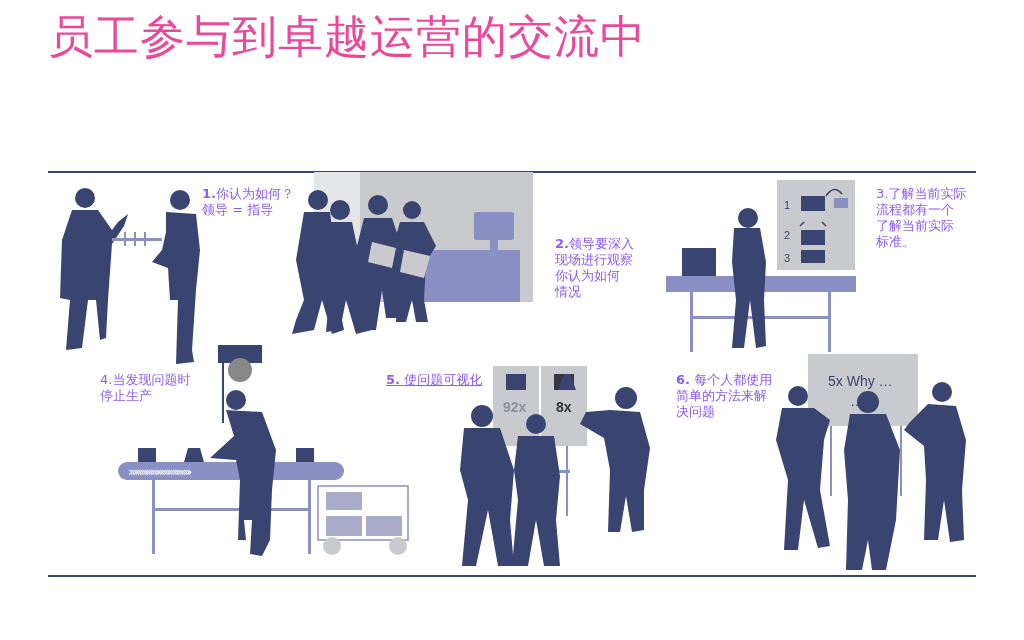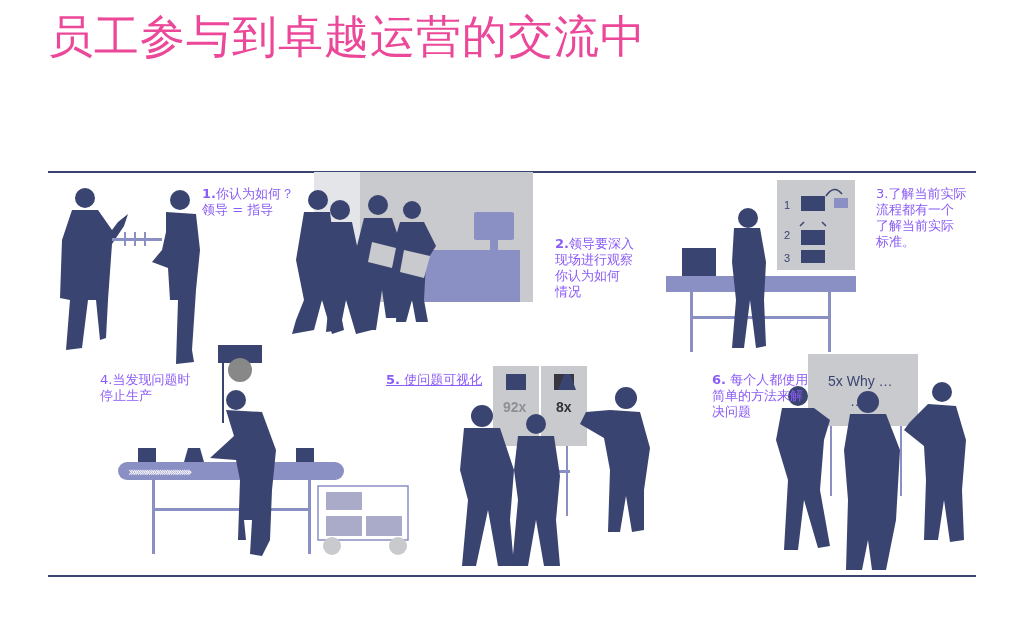--- a/index.html
+++ b/index.html
@@ -160,17 +160,17 @@
 
 <div class="step" style="left:56px;top:372px;margin-left:44px;">
   <div><span>4.</span><span>当发现问题时</span></div>
   <div>停止生产</div>
 </div>
 
 <div class="step" style="left:386px;top:372px;text-decoration:underline;">
   <div><b>5.</b> <span>使问题可视化</span></div>
 </div>
 
-<div class="step" style="left:676px;top:372px;margin-left:36px;">
+<div class="step" style="left:676px;top:372px;">
   <div><b>6.</b> <span>每个人都使用</span></div>
   <div>简单的方法来解</div>
   <div>决问题</div>
 </div>
 
 </body></html>

